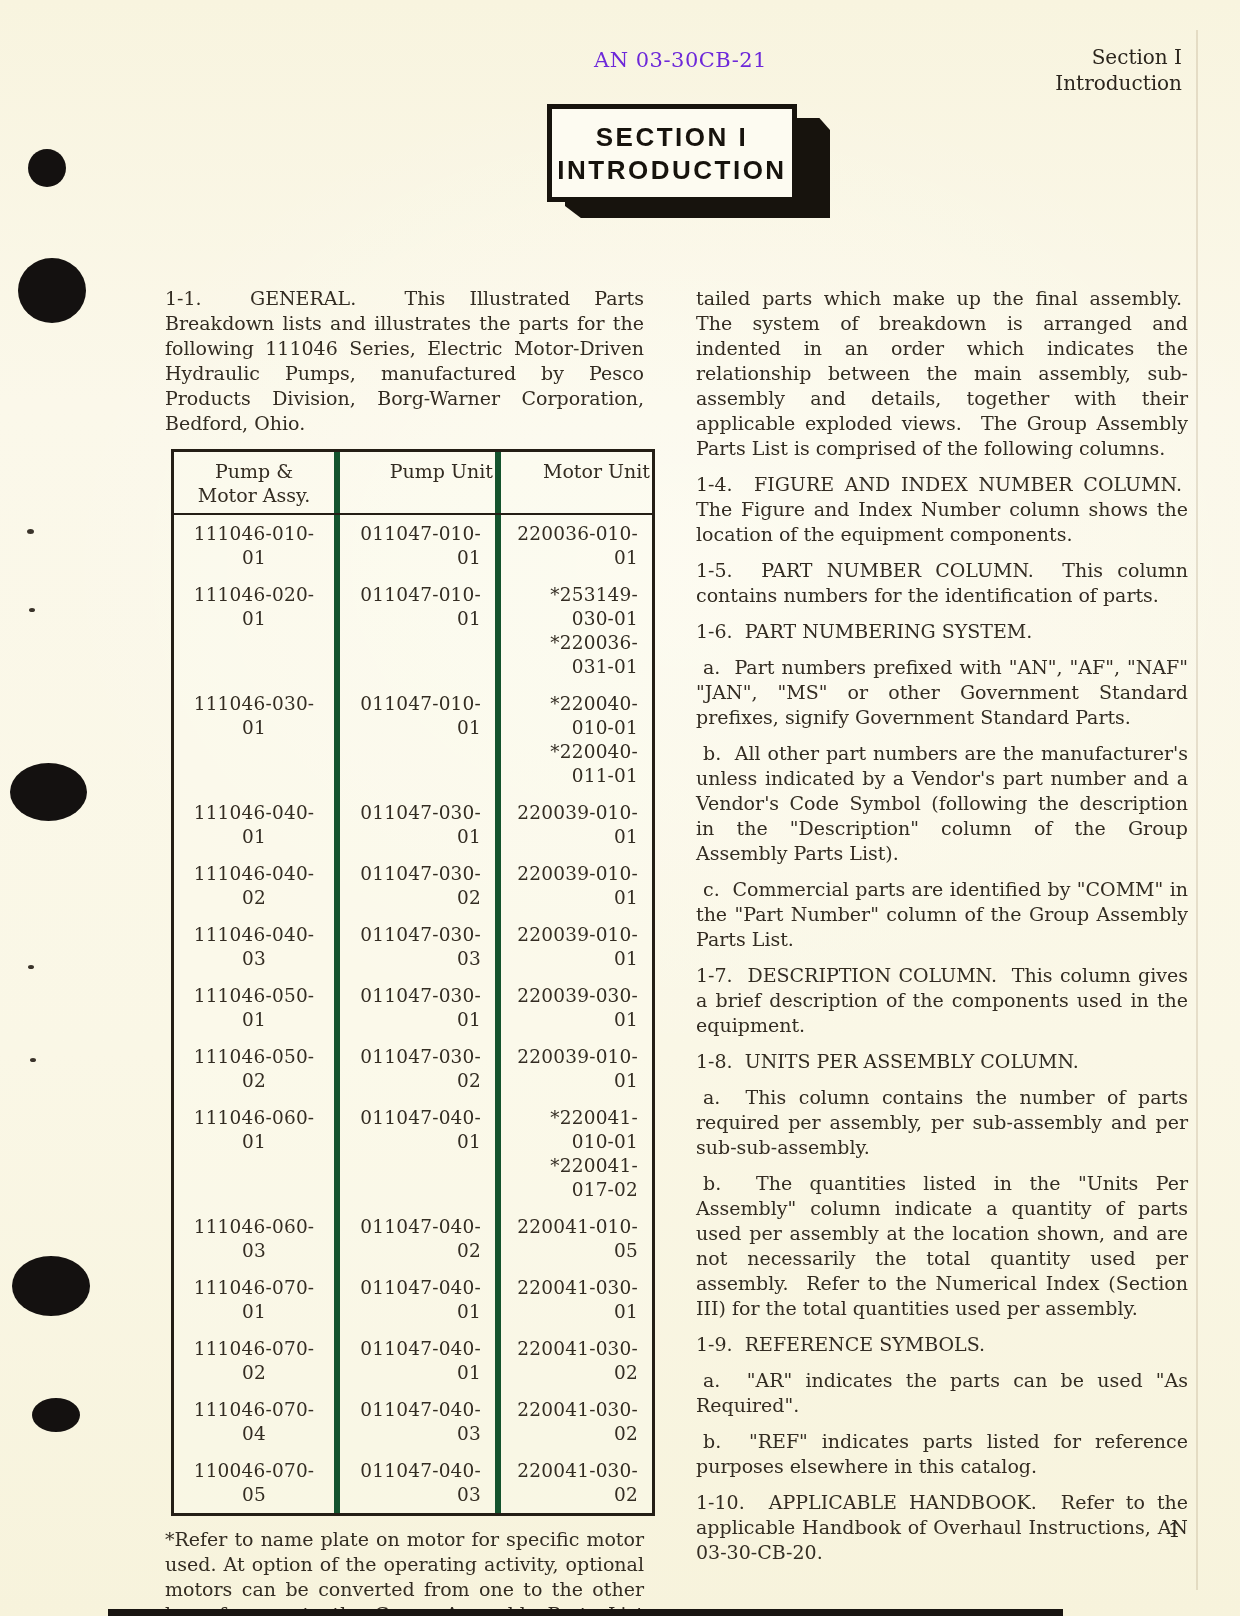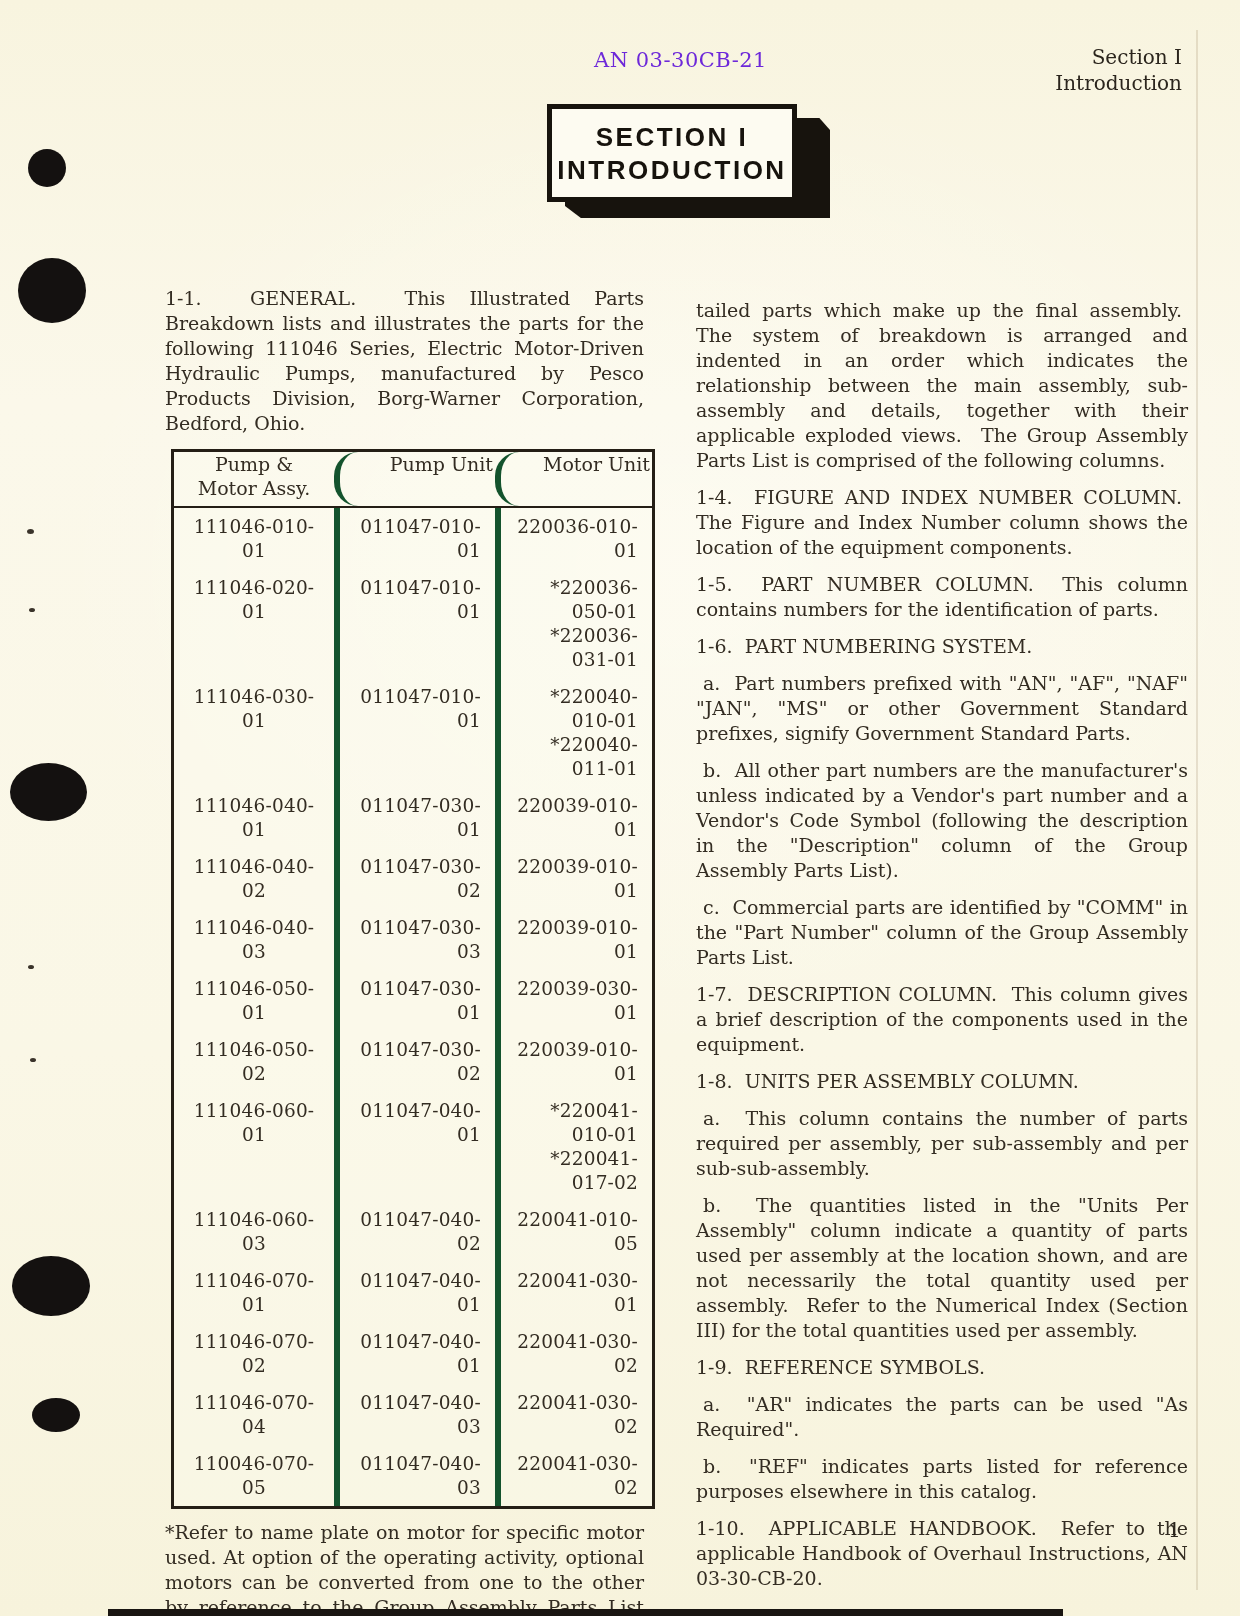--- a/index.html
+++ b/index.html
@@ -20,26 +20,26 @@
     clip-path:polygon(0 0,96% 0,100% 12%,100% 100%,6% 100%,0 88%);}
   .banner-box{position:absolute;left:547px;top:104px;width:240px;height:88px;background:#fdfbf1;
     border:5px solid #17130d;display:flex;flex-direction:column;align-items:center;justify-content:center;gap:7px;}
   .banner-box div{font-family:"Liberation Sans", sans-serif;font-weight:700;font-size:26px;
     letter-spacing:2.5px;color:#17130d;line-height:1;}
   
   .col{position:absolute;top:286px;font-size:19px;line-height:25px;text-align:justify;color:#332c22;}
   .col-left{left:165px;width:487px;}
   .col-right{left:696px;width:492px;}
   .col p{margin:0 8px 13px 0;}
-  .col-right p{margin:12px 0 11px 0;}
+  .col-right p{margin:0 0 11px 0;}
   .col p.sub{text-indent:7px;}
   
   .ptable{width:478px;margin:9px 0 11px 6px;border:3px solid #241e15;background:rgba(253,251,240,.35);}
   .thead{display:grid;grid-template-columns:160px 161px 1fr;border-bottom:2px solid #241e15;}
-  .th{padding:0 2px 6px;text-align:center;white-space:pre-line;line-height:24px;font-size:19px;border-radius:24px;}
+  .th{padding:7px 2px 6px;text-align:center;white-space:pre-line;line-height:24px;font-size:19px;}
   .trow{display:grid;grid-template-columns:160px 161px 1fr;}
   .trow:first-child .td{padding-top:12px;}
   .td{padding:7px 14px 6px;text-align:center;line-height:24px;font-size:18.5px;letter-spacing:.2px;}
   .th+.th, .td+.td{border-left:6px solid #14532d;text-align:right;}
   .motor span{display:block;}
   
   .page-num{position:absolute;left:1168px;top:1518px;font-size:20px;color:#2b251d;}
   
   .blot{position:absolute;background:#141110;border-radius:50%;filter:blur(.4px);}
   .blot-1{left:28px;top:149px;width:38px;height:38px;}
@@ -85,21 +85,21 @@
       <div class="td">011047-010-01</div>
       <div class="td motor">
           <span>220036-010-01</span>
           <span></span>
         </div>
     </div>
     <div class="trow">
       <div class="td">111046-020-01</div>
       <div class="td">011047-010-01</div>
       <div class="td motor">
-          <span>*220036-050-01</span>
+          <span>*253149-030-01</span>
           <span>*220036-031-01</span>
         </div>
     </div>
     <div class="trow">
       <div class="td">111046-030-01</div>
       <div class="td">011047-010-01</div>
       <div class="td motor">
           <span>*220040-010-01</span>
           <span>*220040-011-01</span>
         </div>

